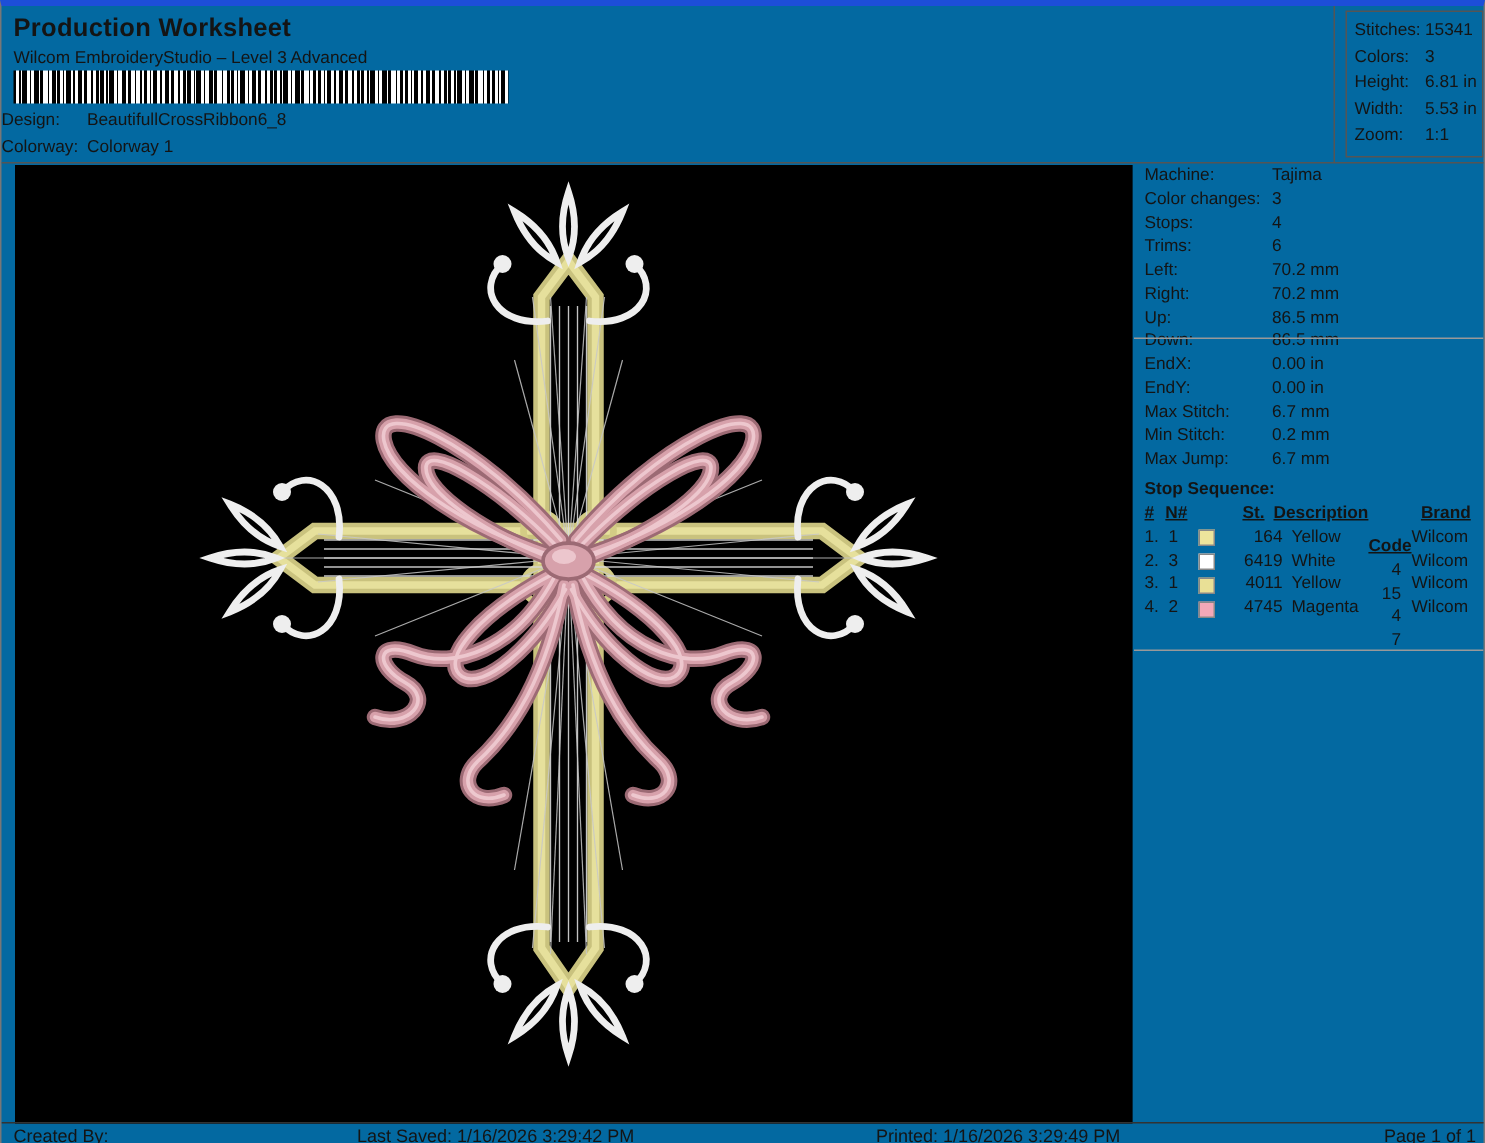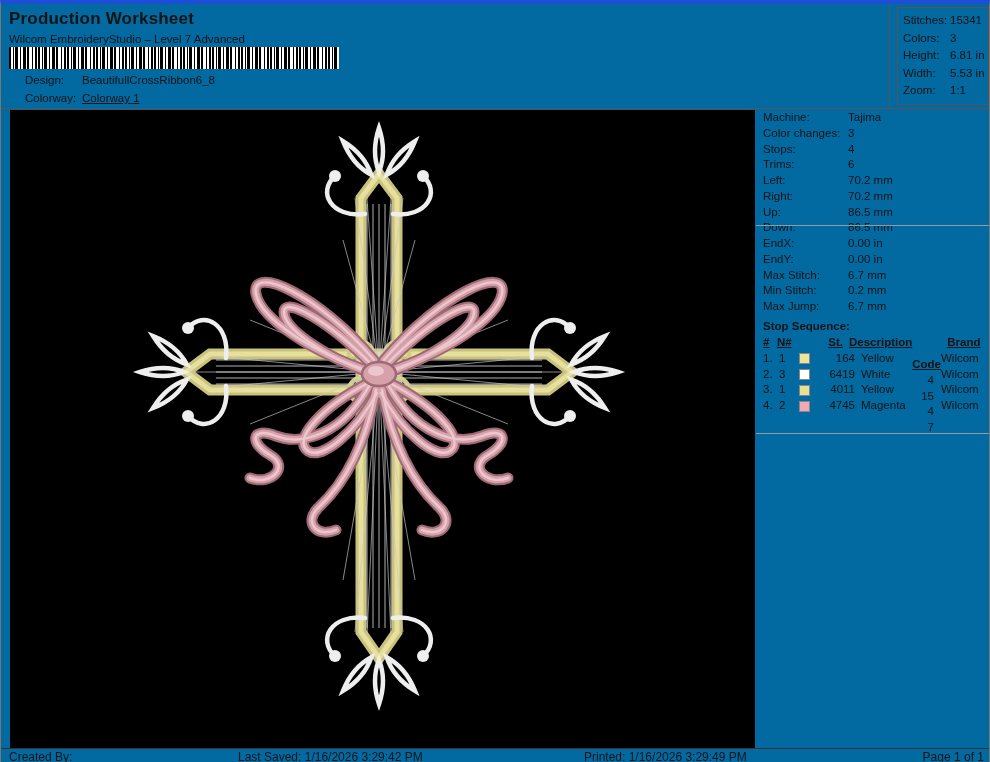--- a/index.html
+++ b/index.html
@@ -12,21 +12,21 @@
   
   .title{position:absolute;left:8px;top:5px;font-size:17px;font-weight:bold;letter-spacing:.2px;}
   .subtitle{position:absolute;left:8px;top:29px;font-size:11.5px;}
   .barcode{
     position:absolute;left:8px;top:43px;width:330px;height:22px;
     background:repeating-linear-gradient(90deg,
       #000 0 2px,#fff 2px 4px,#000 4px 5px,#fff 5px 6px,#000 6px 9px,#fff 9px 11px,
       #000 11px 12px,#fff 12px 14px,#000 14px 17px,#fff 17px 18px,#000 18px 20px,
       #fff 20px 23px,#000 23px 24px,#fff 24px 26px,#000 26px 28px,#fff 28px 29px);
   }
-  .kv{position:absolute;left:24px;font-size:11.5px;}
+  .kv{position:absolute;left:0;font-size:11.5px;}
   .kv .lbl{display:inline-block;width:57px;}
   .hdr-divider{position:absolute;left:888px;top:0;width:1px;height:104px;background:#555;}
   .hdr-bottom{position:absolute;left:0;top:104px;width:990px;height:1px;background:#555;}
   .stats-box{
     position:absolute;left:896px;top:3px;width:92px;height:98px;border:1px solid #555;
     box-sizing:border-box;padding:4px 10px 0 5px;font-size:11.5px;
   }
   .stats-row{height:17.6px;line-height:17.6px;white-space:nowrap;}
   .stats-row .lbl{display:inline-block;width:47px;}
   
@@ -66,26 +66,26 @@
   .ft-line.l2{left:197px;width:202px;}
   .ft-line.l3{left:556px;width:203px;}
   .ft-line.l4{left:912px;width:76px;}
 </style>
 </head>
 <body>
 
 <div class="page">
 
   <div class="title">Production Worksheet</div>
-  <div class="subtitle">Wilcom EmbroideryStudio – Level 7 Advanced</div>
+  <div class="subtitle">Wilcom EmbroideryStudio – Level 3 Advanced</div>
   <div class="barcode"></div>
   <div class="kv" style="top:70px;">
     <span class="lbl">Design:</span><span>BeautifullCrossRibbon6_8</span>
   </div>
-  <div class="kv" style="top:88px;text-decoration:underline;">
+  <div class="kv" style="top:88px;">
     <span class="lbl">Colorway:</span><span>Colorway 1</span>
   </div>
   <div class="hdr-divider"></div>
   <div class="hdr-bottom"></div>
 
   <div class="stats-box">
     <div class="stats-row"><span class="lbl">Stitches:</span><span>15341</span></div>
     <div class="stats-row"><span class="lbl">Colors:</span><span>3</span></div>
     <div class="stats-row"><span class="lbl">Height:</span><span>6.81 in</span></div>
     <div class="stats-row"><span class="lbl">Width:</span><span>5.53 in</span></div>

